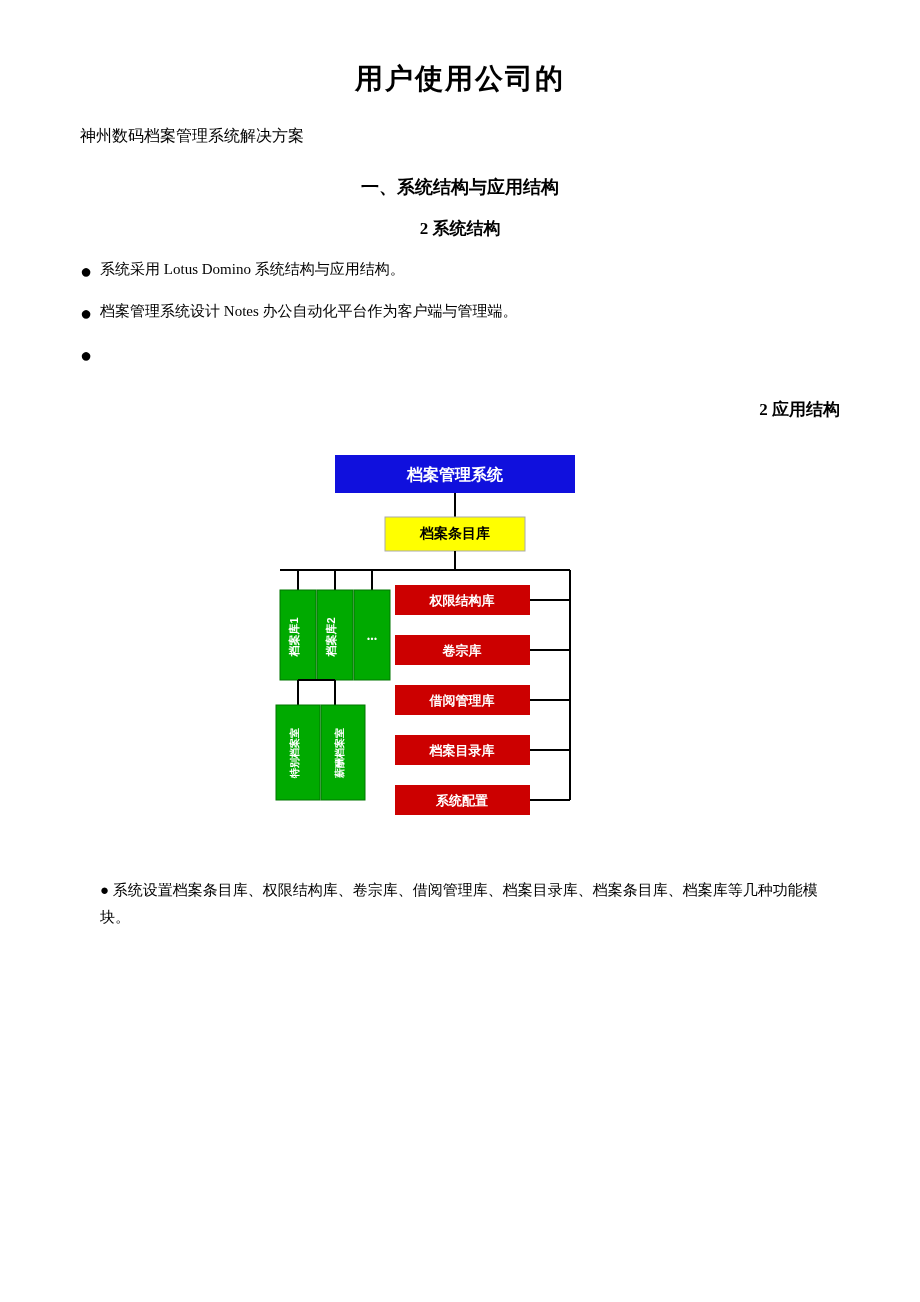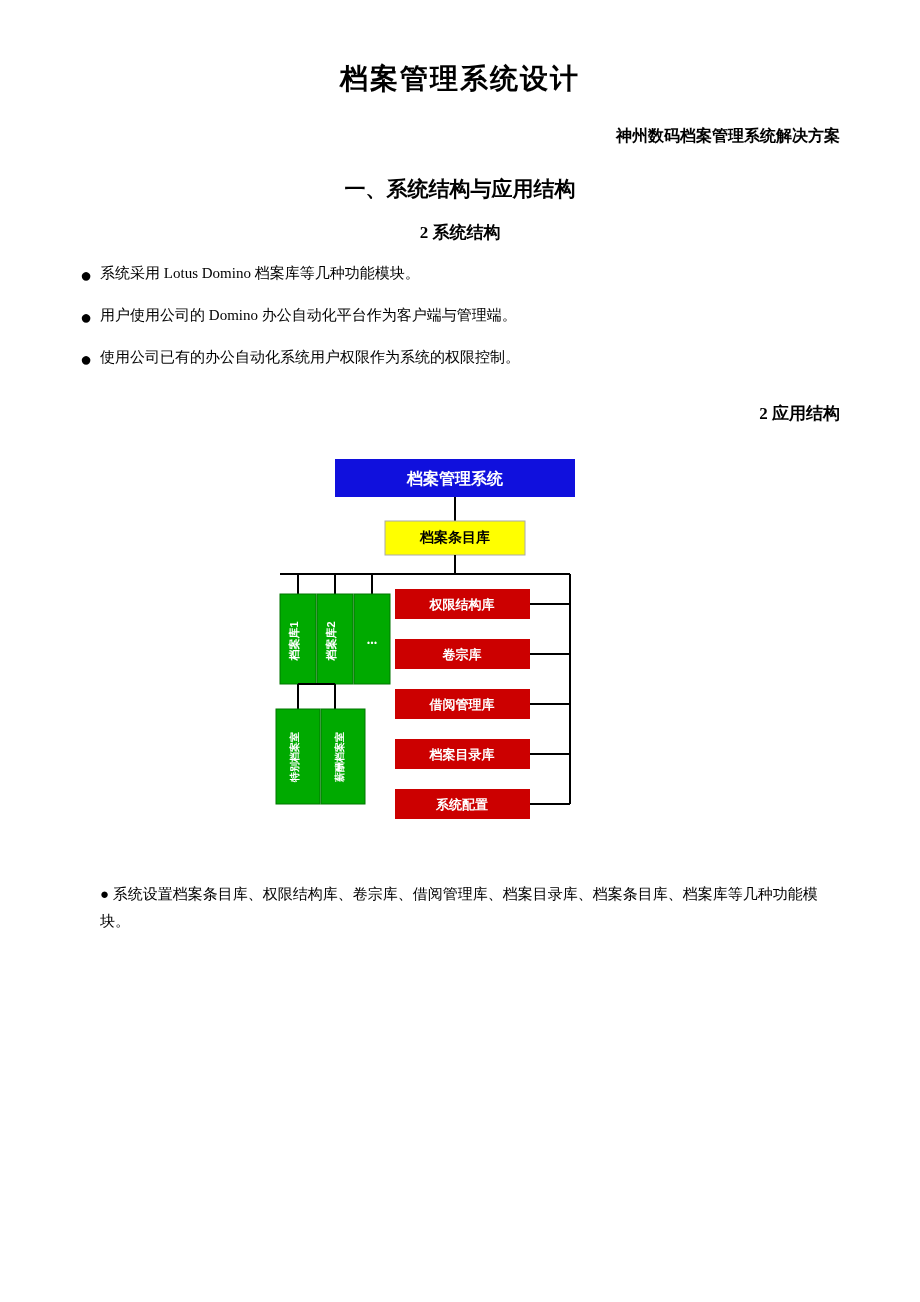--- a/index.html
+++ b/index.html
@@ -16,29 +16,29 @@
     .page-title {
       text-align: center;
       font-size: 28px;
       font-weight: bold;
       font-family: "SimHei", "黑体", sans-serif;
       margin-bottom: 28px;
       letter-spacing: 2px;
     }
 
     .subtitle {
-      text-align: right;
+      text-align: left;
       font-size: 16px;
-      font-weight: bold;
+      font-weight: normal;
       margin-bottom: 28px;
     }
 
     .section-heading {
       text-align: center;
-      font-size: 21px;
+      font-size: 18px;
       font-weight: bold;
       margin-bottom: 18px;
     }
 
     .sub-heading {
       text-align: center;
       font-size: 17px;
       font-weight: bold;
       margin-bottom: 16px;
     }
@@ -89,41 +89,40 @@
     .indent-bullet {
       font-size: 15px;
       line-height: 1.8;
       margin-bottom: 10px;
       margin-left: 20px;
     }
   </style>
 </head>
 <body>
 
-<h1 class="page-title">档案管理系统设计</h1>
+<h1 class="page-title">用户使用公司的</h1>
 
 <p class="subtitle">神州数码档案管理系统解决方案</p>
 
 <h2 class="section-heading">一、系统结构与应用结构</h2>
 
 <h3 class="sub-heading">2 系统结构</h3>
 
 <div class="bullet-item">
   <span class="bullet-dot">●</span>
-  <span class="bullet-text">系统采用 Lotus Domino 档案库等几种功能模块。</span>
+  <span class="bullet-text">系统采用 Lotus Domino 系统结构与应用结构。</span>
 </div>
 
 <div class="bullet-item">
   <span class="bullet-dot">●</span>
-  <span class="bullet-text">用户使用公司的 Domino 办公自动化平台作为客户端与管理端。</span>
+  <span class="bullet-text">档案管理系统设计 Notes 办公自动化平台作为客户端与管理端。</span>
 </div>
 
 <div class="bullet-item">
   <span class="bullet-dot">●</span>
-  <span class="bullet-text">使用公司已有的办公自动化系统用户权限作为系统的权限控制。</span>
 </div>
 
 <h3 class="sub-heading" style="margin-top: 28px; text-align: right;">2 应用结构</h3>
 
 <div class="diagram-section">
   <div style="position: relative; display: inline-block;">
     
 
     <svg width="560" height="400">
 

